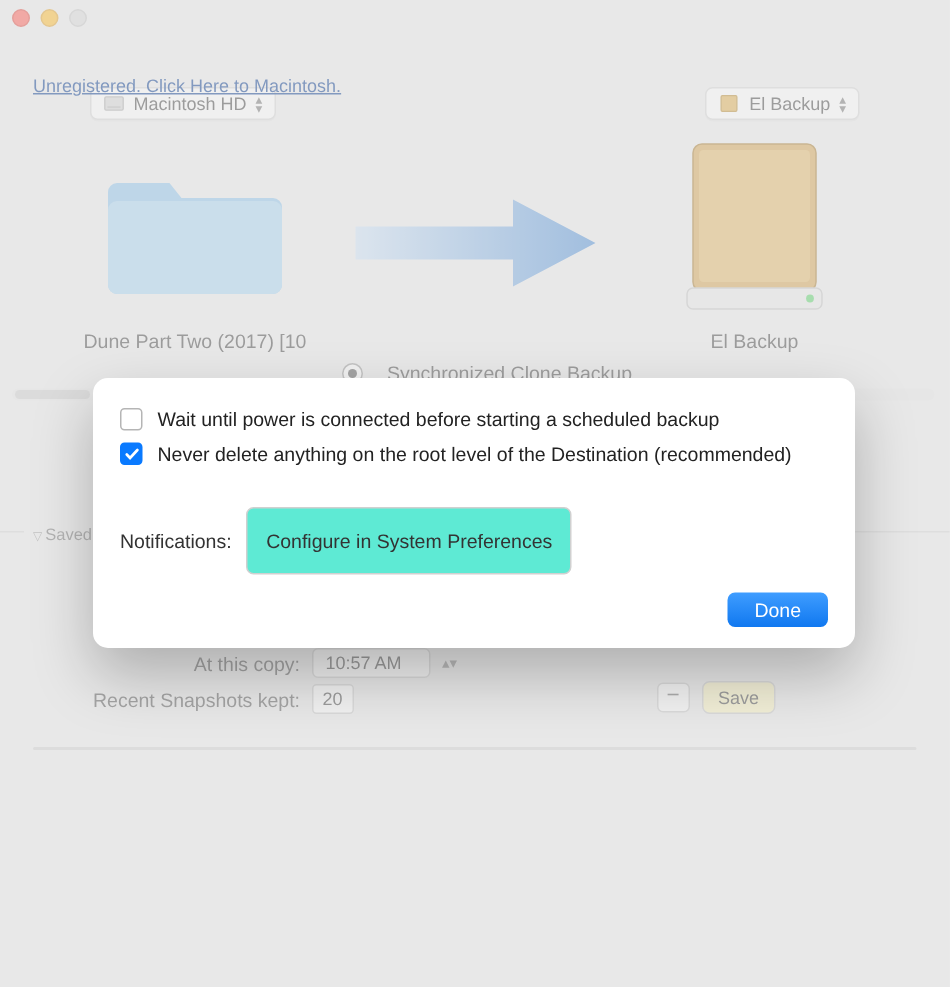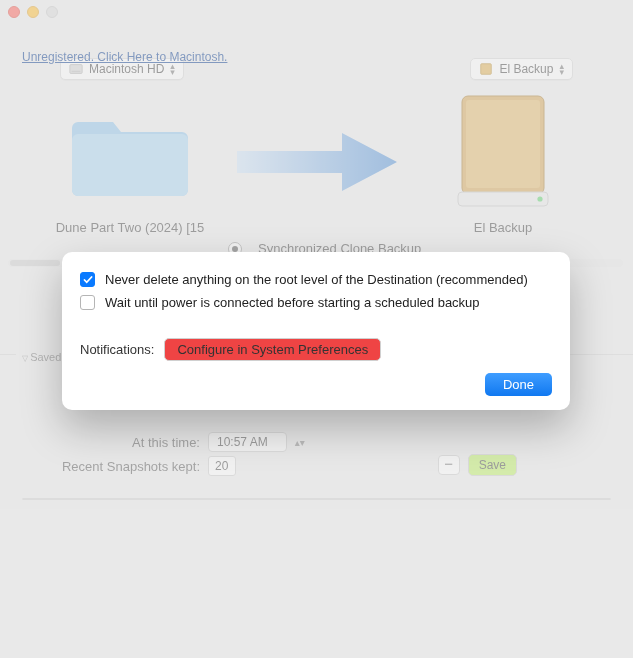--- a/index.html
+++ b/index.html
@@ -36,41 +36,41 @@
 .saved-lbl { position: absolute; top: 327px; left: 16px; background: #ececec; padding: 0 6px; font-size: 11px; color: #777; }
 .saved-lbl .tri { font-size: 8px; color: #999; margin-right: 2px; }
 
 .sched-row { position: absolute; left: 50px; font-size: 13px; color: #555; display: flex; align-items: center; gap: 8px; }
 .sched-row.r1 { top: 408px; }
 .sched-row.r2 { top: 432px; }
 .sched-row .lbl { width: 150px; text-align: right; }
 .dropdown-ish { background: #fff; border: 1px solid #ccc; border-radius: 4px; padding: 2px 18px 2px 8px; font-size: 12px; color: #444; position: relative; }
 .text-input { background: #fff; border: 1px solid #ccc; border-radius: 3px; padding: 2px 6px; font-size: 12px; color: #444; width: 28px; }
 .minus-btn { width: 22px; height: 20px; border: 1px solid #ccc; border-radius: 4px; background: #fff; color: #666; font-size: 15px; line-height: 16px; text-align: center; }
-.save-btn { border: 1px solid #ccc; border-radius: 5px; background: #bef264; padding: 3px 10px; font-size: 12px; color: #444; }
+.save-btn { border: 1px solid #ccc; border-radius: 5px; background: #fef9c3; padding: 3px 10px; font-size: 12px; color: #444; }
 .right-actions { position: absolute; top: 430px; right: 116px; display: flex; gap: 8px; align-items: center; }
 
 .table { position: absolute; top: 474px; left: 22px; right: 22px; bottom: 70px; background: #fff; border: 1px solid #d0d0d0; border-radius: 2px; overflow: hidden; }
 .thead { display: flex; background: #f5f5f5; border-bottom: 1px solid #ddd; font-size: 12px; color: #555; }
 .th { padding: 4px 8px; border-right: 1px solid #e4e4e4; }
 .th.src { width: 95px; } .th.dst { width: 135px; } .th.days { width: 165px; } .th.time { width: 68px; } .th.type { flex: 1; border-right: none; }
 
 .scrollbar-track { position: absolute; bottom: 10px; left: 8px; right: 10px; height: 8px; background: #e6e6e6; border-radius: 4px; }
 .scrollbar-thumb { position: absolute; left: 2px; top: 1px; height: 6px; width: 50px; background: #cfcfcf; border-radius: 3px; }
 
 .dim-overlay { position: absolute; inset: 0; background: rgba(230,230,230,0.55); }
 
 .modal { position: absolute; top: 252px; left: 62px; width: 508px; background: #fff; border-radius: 10px; box-shadow: 0 18px 40px rgba(0,0,0,0.25); padding: 16px 18px 14px; }
 .m-row { display: flex; align-items: center; gap: 10px; padding: 4px 0; font-size: 13px; color: #222; }
 .checkbox { width: 15px; height: 15px; border-radius: 3px; border: 1px solid #b5b5b5; background: #fff; display: inline-flex; align-items: center; justify-content: center; flex-shrink: 0; }
 .checkbox.checked { background: #0a7aff; border-color: #0a7aff; }
 .checkbox.checked svg { display: block; }
 .checkbox svg { display: none; }
 .notif-row { display: flex; align-items: center; gap: 10px; margin-top: 24px; font-size: 13px; }
-.config-btn { border: 1px solid #d0d0d0; border-radius: 5px; background: #ef4444; padding: 3px 12px; font-size: 13px; color: #333; }
+.config-btn { border: 1px solid #d0d0d0; border-radius: 5px; background: #5eead4; padding: 14px 12px; font-size: 13px; color: #333; }
 .done-row { display: flex; justify-content: flex-end; margin-top: 12px; }
 .done-btn { background: #1a8bff; background: linear-gradient(#3f9dff,#1078f0); color: #fff; border: none; border-radius: 5px; padding: 4px 18px; font-size: 13px; font-weight: 500; }
 </style>
 </head>
 <body>
 
 <div class="titlebar">
   <div class="tl-btn tl-close"></div>
   <div class="tl-btn tl-min"></div>
   <div class="tl-btn tl-max"></div>
@@ -102,21 +102,21 @@
   </div>
 
   <div class="disk-row">
     <div class="disk-col">
       <div class="disk-big">
         <svg width="120" height="100" viewBox="0 0 120 100">
           <path d="M8 20 h35 l8 10 h61 a6 6 0 0 1 6 6 v52 a6 6 0 0 1 -6 6 h-104 a6 6 0 0 1 -6 -6 v-62 a6 6 0 0 1 6 -6 z" fill="#8fc4ea"></path>
           <path d="M8 32 h104 a6 6 0 0 1 6 6 v50 a6 6 0 0 1 -6 6 h-104 a6 6 0 0 1 -6 -6 v-50 a6 6 0 0 1 6 -6 z" fill="#a9d4f2"></path>
         </svg>
       </div>
-      <div class="disk-label">Dune Part Two (2024) [15</div>
+      <div class="disk-label">Dune Part Two (2017) [10</div>
     </div>
     <div class="arrow-col">
       <svg width="170" height="70" viewBox="0 0 170 70">
         <defs>
             <linearGradient id="ga" x1="0" x2="1">
               <stop offset="0" stop-color="#cfe3f7"></stop>
               <stop offset="1" stop-color="#4f8fd6"></stop>
             </linearGradient>
           </defs>
         <path d="M5 24 h105 v-18 l55 29 l-55 29 v-18 h-105 z" fill="url(#ga)"></path>
@@ -144,21 +144,21 @@
       <span class="radio"></span>
       <span>Incremental Snapshot</span>
       <span class="help-q">?</span>
     </div>
   </div>
 
   <div class="saved-sep"></div>
   <div class="saved-lbl"><span class="tri">▽</span><span>Saved Tasks</span></div>
 
   <div class="sched-row r1">
-    <span class="lbl">At this time:</span>
+    <span class="lbl">At this copy:</span>
     <span class="dropdown-ish">10:57 AM</span>
     <span style="font-size:10px;color:#888">▴▾</span>
   </div>
   <div class="sched-row r2">
     <span class="lbl">Recent Snapshots kept:</span>
     <span class="text-input">20</span>
   </div>
   <div class="right-actions">
     <div class="minus-btn">−</div>
     <div class="save-btn">Save</div>
@@ -177,33 +177,33 @@
 
   <div class="scrollbar-track">
     <div class="scrollbar-thumb"></div>
   </div>
 </div>
 
 <div class="dim-overlay"></div>
 
 <div class="modal">
   <div class="m-row">
+    <span class="checkbox">
+      
+    </span>
+    <span>Wait until power is connected before starting a scheduled backup</span>
+  </div>
+  <div class="m-row">
     <span class="checkbox checked">
       <svg width="10" height="10" viewBox="0 0 10 10">
           <path d="M1.5 5 l2.2 2.3 L8.6 2" stroke="#fff" stroke-width="1.8" fill="none" stroke-linecap="round"></path>
         </svg>
     </span>
     <span>Never delete anything on the root level of the Destination (recommended)</span>
   </div>
-  <div class="m-row">
-    <span class="checkbox">
-      
-    </span>
-    <span>Wait until power is connected before starting a scheduled backup</span>
-  </div>
   <div class="notif-row">
     <span>Notifications:</span>
     <button class="config-btn">Configure in System Preferences</button>
   </div>
   <div class="done-row">
     <button class="done-btn">Done</button>
   </div>
 </div>
 
 </body></html>

